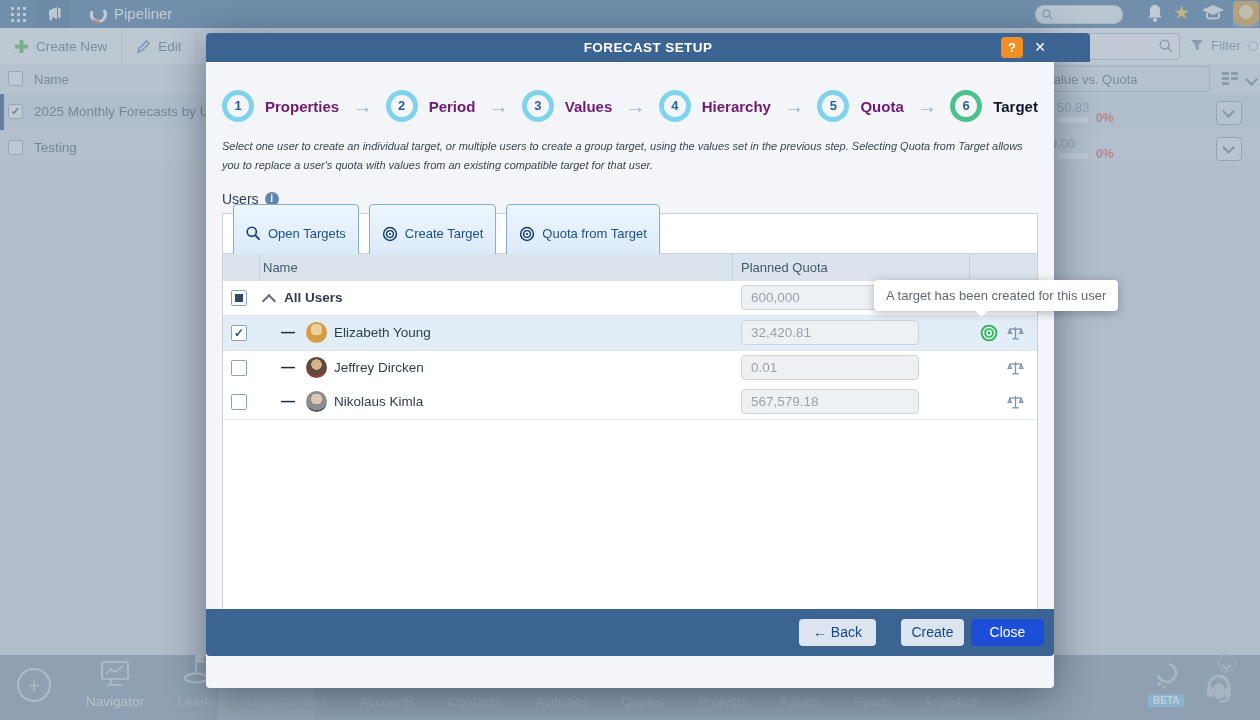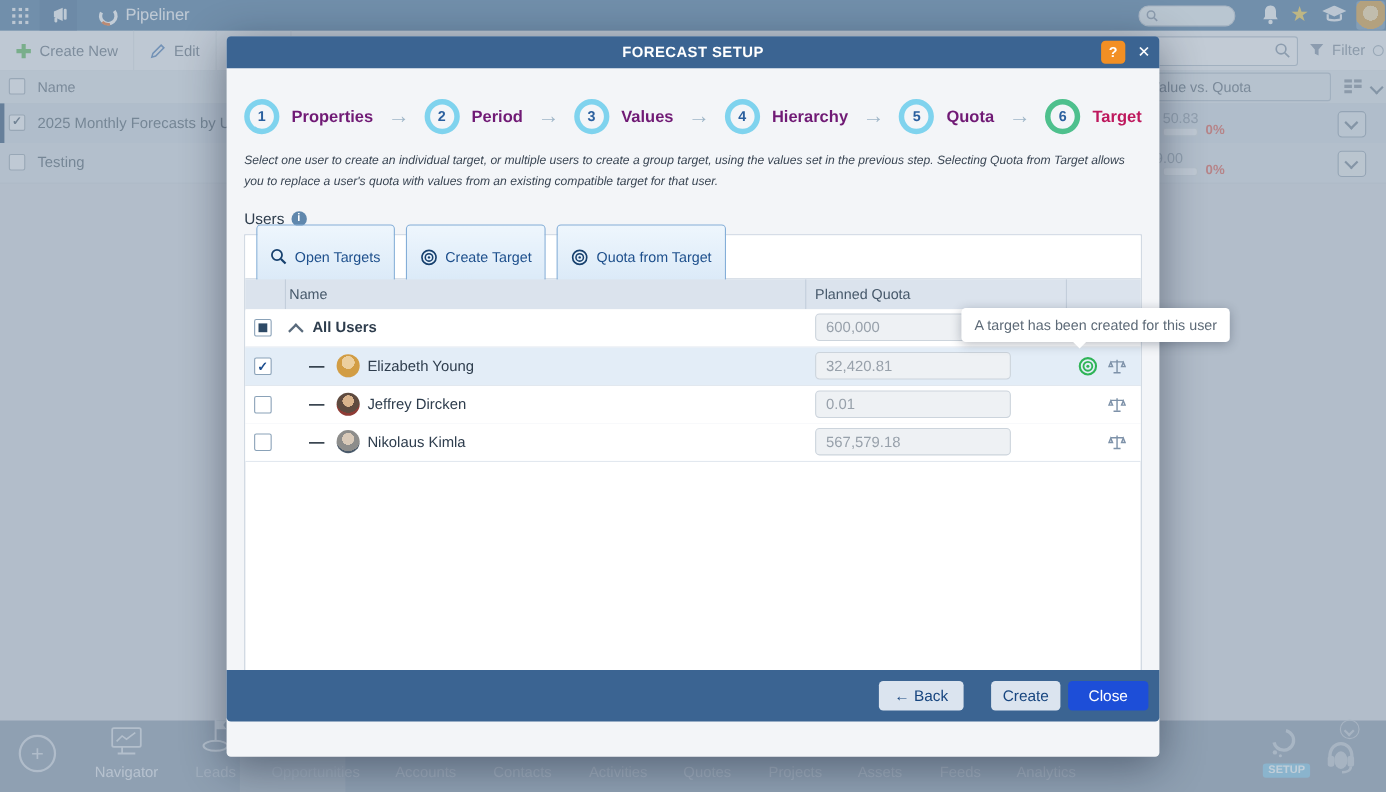--- a/index.html
+++ b/index.html
@@ -28,30 +28,30 @@
   .chev{display:inline-block;width:7px;height:7px;border-right:2px solid #6e8093;border-bottom:2px solid #6e8093;transform:rotate(45deg);margin:5px 0 0 7px;}
   #filterbox{color:#7d8b9b;font-size:13.5px;}
   #bottombar{left:0;top:655px;width:1260px;height:65px;background:#8596ab;}
   .nav-label{top:694px;transform:translateX(-50%);color:#a8b5c5;font-size:13.5px;white-space:nowrap;}
   #beta-badge{background:#79c0e4;color:#eaf6fc;font-size:10px;font-weight:bold;border-radius:3px;padding:1px 5px;}
   #plus-circle{left:17px;top:668px;width:34px;height:34px;border:2px solid #c8d2dd;border-radius:50%;color:#c8d2dd;font-size:20px;line-height:32px;text-align:center;box-sizing:border-box;}
   #overlay{left:0;top:0;width:1260px;height:720px;background:rgba(154,168,185,0.52);z-index:5;}
   
   #modal{left:206px;top:33px;width:848px;height:655px;background:#f3f5f8;border-radius:4px;
     box-shadow:0 8px 40px rgba(10,20,40,.45);z-index:10;}
-  #m-head{left:0;top:0;width:848px;height:29px;background:#3b6492;border-radius:4px 4px 0 0;}
+  #m-head{left:0;top:0;width:848px;height:29px;background:#3b6492;border-radius:4px 4px 0 0;padding-left:36px;}
   #m-title{left:0;right:0;top:7px;text-align:center;color:#fff;font-size:13.5px;font-weight:bold;letter-spacing:.4px;}
   #help-btn{left:795px;top:4px;width:22px;height:21px;background:#f28f24;border-radius:4px;color:#fff;font-weight:bold;font-size:13px;text-align:center;line-height:21px;}
   #m-close{left:824px;top:4px;width:20px;height:21px;color:#fff;font-size:14px;text-align:center;line-height:21px;}
   #steps{left:16px;top:44px;width:816px;height:58px;display:flex;align-items:center;justify-content:space-between;}
   .step{display:flex;align-items:center;gap:11px;}
   .ring{position:relative;width:22px;height:22px;border:5px solid #7fd3ee;border-radius:50%;text-align:center;line-height:22px;font-size:13px;font-weight:bold;color:#2a5f9e;background:#f3f5f8;}
   .ring.active{border-color:#4ec08d;}
   .step-label{font-size:15px;font-weight:bold;color:#701a75;}
-  .step-label.active{color:#be185d;}
+  .step-label.active{color:#0f172a;}
   .arrow{color:#9fb6c8;font-size:20px;}
   #m-desc{left:16px;top:104px;width:814px;color:#3a4654;font-size:11px;font-style:italic;line-height:19px;}
   #users-label{left:16px;top:158px;color:#2e3d4d;font-size:14px;font-weight:500;display:flex;align-items:center;gap:6px;}
   #info-i{width:14px;height:14px;border-radius:50%;background:#5f87ad;color:#fff;font-size:10px;font-weight:bold;font-style:normal;text-align:center;line-height:14px;}
   #panel{left:16px;top:180px;width:816px;height:409px;background:#fff;border:1px solid #c7d1dd;box-sizing:border-box;}
   #p-toolbar{left:0;top:0;width:814px;height:40px;border-bottom:1px solid #c9d3de;background:#fff;display:flex;align-items:center;gap:10px;padding-left:10px;box-sizing:border-box;}
   .t-btn{display:flex;align-items:center;gap:7px;height:26px;padding:16px 12px;border:1px solid #84aed8;border-radius:4px;
     background:linear-gradient(#eef6fd,#d8e8f7);color:#1d4f8c;font-size:13px;font-weight:500;}
   #p-thead{left:0;top:40px;width:814px;height:27px;background:#dbe3ed;border-bottom:1px solid #c3cedb;color:#46586a;font-size:13px;}
   .colsep{top:0;width:1px;height:27px;background:#c3cedb;}
@@ -223,21 +223,21 @@
   <span class="a nav-label" style="left:643px">Quotes</span>
   <span class="a nav-label" style="left:723px">Projects</span>
   <span class="a nav-label" style="left:800px">Assets</span>
   <span class="a nav-label" style="left:873px">Feeds</span>
   <span class="a nav-label" style="left:951px">Analytics</span>
   <svg class="a" style="left:1150px;top:660px" width="32" height="30" viewBox="0 0 32 30">
       <circle cx="17" cy="13" r="9" fill="none" stroke="#b9c4d1" stroke-width="3" stroke-dasharray="34 18" transform="rotate(-50 17 13)"></circle>
       <circle cx="9" cy="24" r="2" fill="#b9c4d1"></circle>
       <circle cx="14" cy="27" r="1.4" fill="#b9c4d1"></circle>
     </svg>
-  <span class="a" id="beta-badge" style="left:1148px;top:694px">SETUP</span>
+  <span class="a" id="beta-badge" style="left:1148px;top:694px">BETA</span>
   <svg class="a" style="left:1203px;top:672px" width="32" height="34" viewBox="0 0 32 34">
       <path d="M6 16 C6 8 11 4 16 4 C21 4 26 8 26 16" fill="none" stroke="#b6c1cd" stroke-width="3"></path>
       <rect x="4" y="15" width="6" height="10" rx="2.5" fill="#b6c1cd"></rect>
       <rect x="22" y="15" width="6" height="10" rx="2.5" fill="#b6c1cd"></rect>
       <path d="M25 25 C25 29 20 30 17 30" fill="none" stroke="#b6c1cd" stroke-width="2.4"></path>
       <ellipse cx="16" cy="19" rx="6" ry="8" fill="#b6c1cd"></ellipse>
     </svg>
   <div class="a" style="left:1218px;top:654px;width:18px;height:18px;border:1.5px solid #b6c1cd;border-radius:50%;box-sizing:border-box"><span class="chev" style="border-color:#b6c1cd;margin:3px 0 0 4px;width:5px;height:5px"></span></div>
 
   <div class="a" id="overlay"></div>

